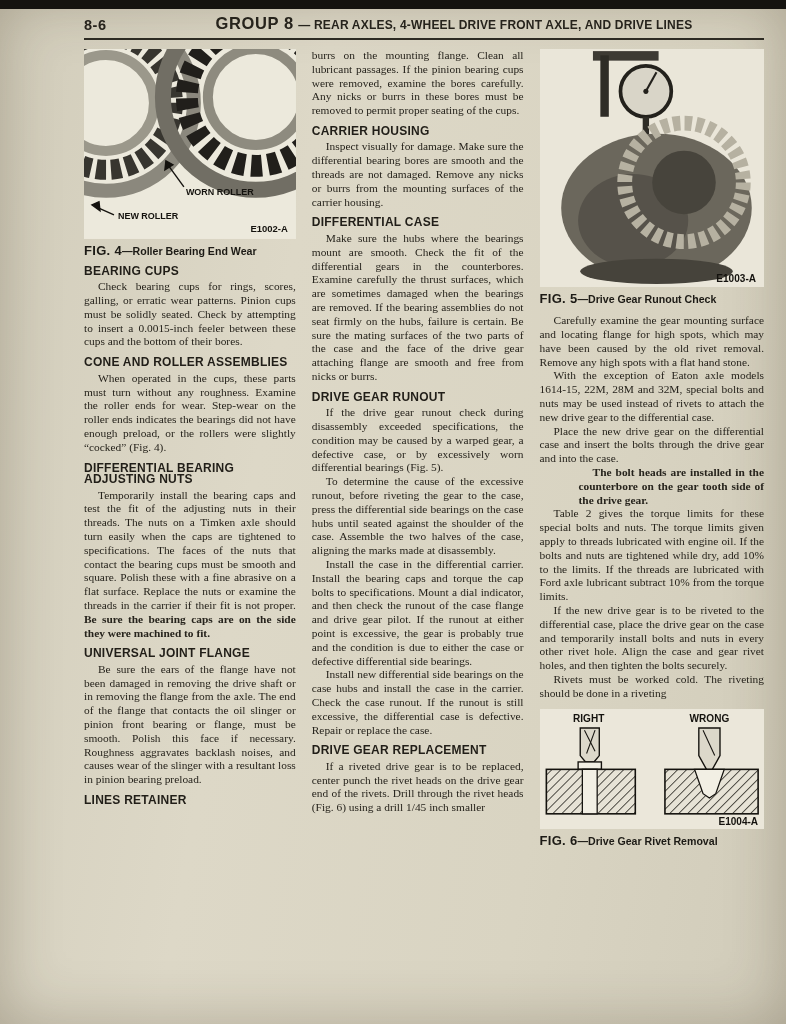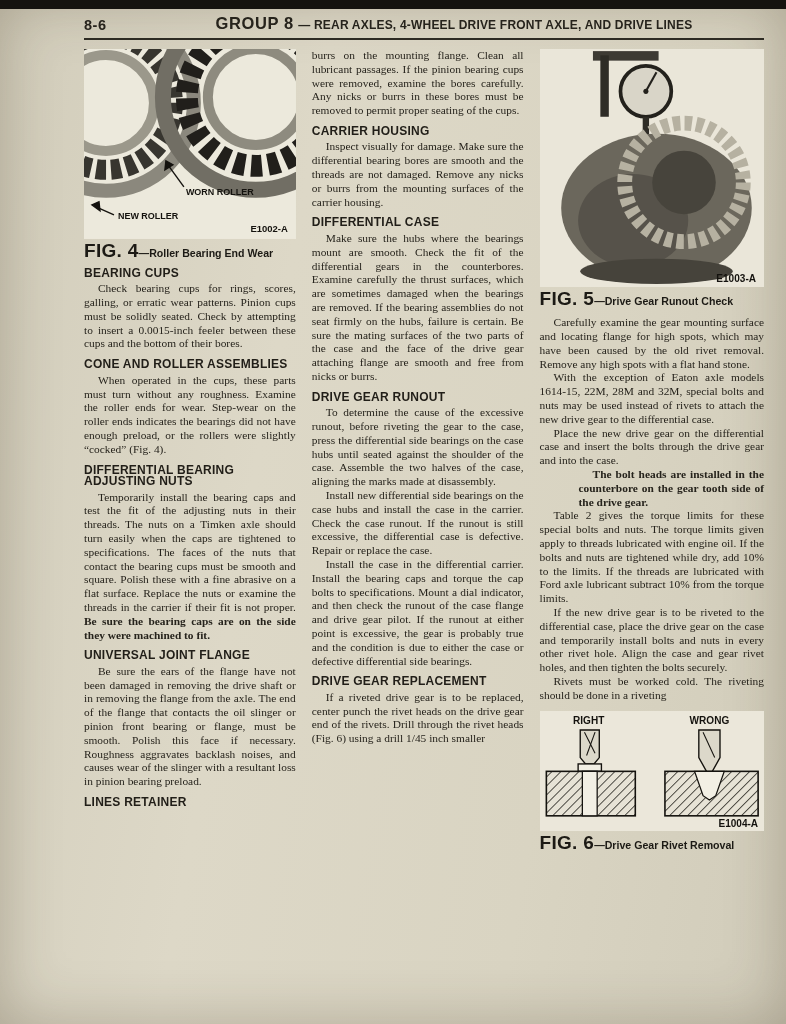--- a/index.html
+++ b/index.html
@@ -22,21 +22,21 @@
   .cols{display:flex;gap:16px;margin-top:9px;}
   .col{flex:1;min-width:0;font-size:11.4px;line-height:13.8px;}
   .col3{flex:1.06;}
   p{margin:0;text-indent:14px;text-align:justify;}
   p.cont{text-indent:0;}
   p.b{font-weight:bold;margin-left:39px;}
   h4.sect{font-family:"Liberation Sans",sans-serif;font-weight:bold;font-size:12px;line-height:11.5px;letter-spacing:.25px;margin:8px 0 3px;color:#211e18;}
   figure{margin:0 0 8px;}
   .figsvg{display:block;width:100%;background:#ebe7da;}
   .figcap{font-family:"Liberation Sans",sans-serif;font-weight:bold;margin-top:5px;color:#1c1a15;line-height:13px;}
-  .figcap .no{font-size:19px;letter-spacing:.3px;}
+  .figcap .no{font-size:13px;letter-spacing:.3px;}
   .figcap .txt{font-size:10.6px;text-align:center;}
   .svg-label{font-family:"Liberation Sans",sans-serif;font-weight:bold;}
 </style>
 </head>
 <body>
 
 <div class="scan">
   <div class="top-edge"></div>
   <div class="content">
 
@@ -97,23 +97,24 @@
       <div class="col">
         <p class="cont">burrs on the mounting flange. Clean all lubricant passages. If the pinion bearing cups were removed, examine the bores carefully. Any nicks or burrs in these bores must be removed to permit proper seating of the cups.</p>
 
         <h4 class="sect">CARRIER HOUSING</h4>
         <p>Inspect visually for damage. Make sure the differential bearing bores are smooth and the threads are not damaged. Remove any nicks or burrs from the mounting surfaces of the carrier housing.</p>
 
         <h4 class="sect">DIFFERENTIAL CASE</h4>
         <p>Make sure the hubs where the bearings mount are smooth. Check the fit of the differential gears in the counterbores. Examine carefully the thrust surfaces, which are sometimes damaged when the bearings are removed. If the bearing assemblies do not seat firmly on the hubs, failure is certain. Be sure the mating surfaces of the two parts of the case and the face of the drive gear attaching flange are smooth and free from nicks or burrs.</p>
 
         <h4 class="sect">DRIVE GEAR RUNOUT</h4>
+        <p>If the drive gear runout check during disassembly exceeded specifications, the condition may be caused by a warped gear, a defective case, or by excessively worn differential bearings (Fig. 5).</p>
         <p>To determine the cause of the excessive runout, before riveting the gear to the case, press the differential side bearings on the case hubs until seated against the shoulder of the case. Assemble the two halves of the case, aligning the marks made at disassembly.</p>
+        <p>Install the case in the differential carrier. Install the bearing caps and torque the cap bolts to specifications. Mount a dial indicator, and then check the runout of the case flange and drive gear pilot. If the runout at either point is excessive, the gear is probably true and the condition is due to either the case or defective differential side bearings.</p>
         <p>Install new differential side bearings on the case hubs and install the case in the carrier. Check the case runout. If the runout is still excessive, the differential case is defective. Repair or replace the case.</p>
-        <p>Install the case in the differential carrier. Install the bearing caps and torque the cap bolts to specifications. Mount a dial indicator, and then check the runout of the case flange and drive gear pilot. If the runout at either point is excessive, the gear is probably true and the condition is due to either the case or defective differential side bearings.</p>
 
         <h4 class="sect">DRIVE GEAR REPLACEMENT</h4>
         <p>If a riveted drive gear is to be replaced, center punch the rivet heads on the drive gear end of the rivets. Drill through the rivet heads (Fig. 6) using a drill 1/45 inch smaller</p>
       </div>
 
       <div class="col col3">
         <figure>
           <svg class="figsvg" viewBox="0 0 212 225" xmlns="http://www.w3.org/2000/svg">
             <rect width="212" height="225" fill="#eae6d9"></rect>
             <g>

